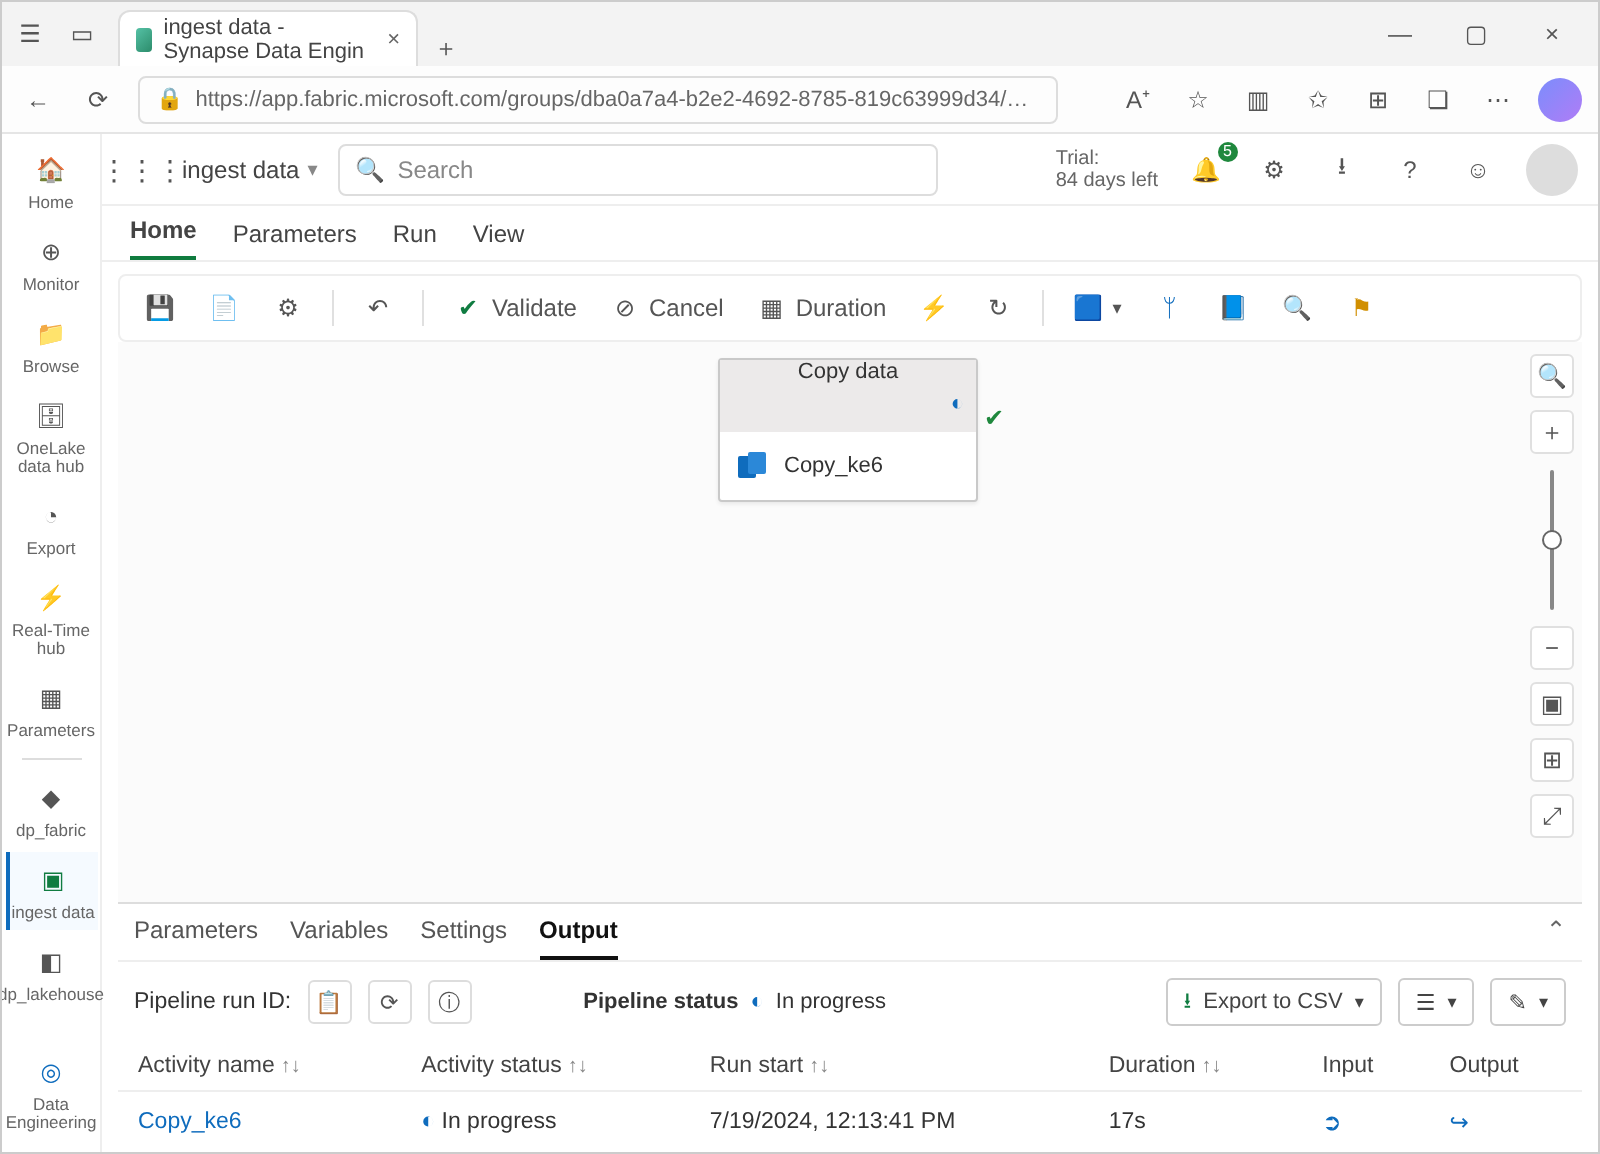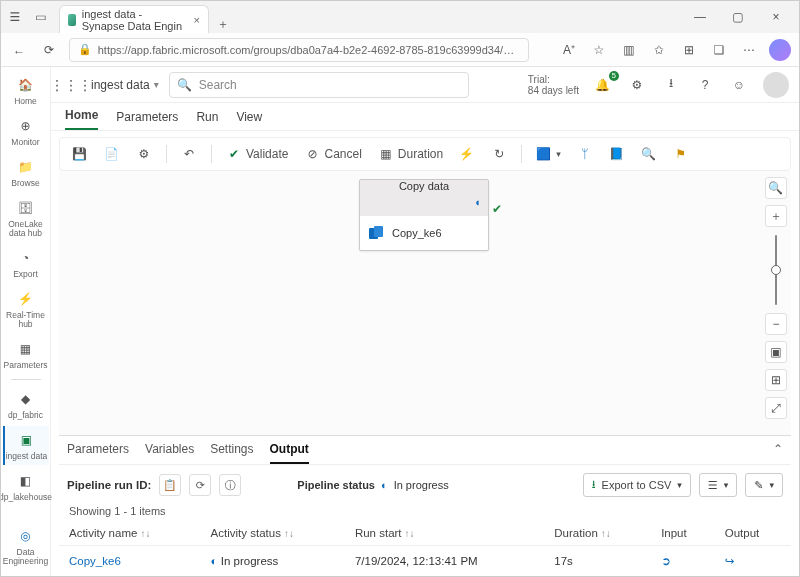--- a/index.html
+++ b/index.html
@@ -131,21 +131,21 @@
   .ctl { width:22px; height:22px; border:1px solid #e0e0e0; border-radius:3px; background:#fff; display:flex; align-items:center; justify-content:center; color:#555; font-size:12px; cursor:pointer;}
   .zoom-rail { width:2px; height:70px; background:#888; border-radius:1px; position:relative; margin:2px 0;}
   .zoom-handle { width:10px;height:10px; border-radius:50%; background:#fff; border:1px solid #666; position:absolute; left:-4px; top:30px;}
   
   .bottom-panel { border-top:1px solid #ddd; margin:0 8px; background:#fff; }
   .bp-tabs { display:flex; gap:16px; padding:6px 8px 0 8px; font-size:12px; border-bottom:1px solid #eee;}
   .bp-tab { padding-bottom:6px; color:#555; cursor:pointer;}
   .bp-tab.active { color:#111; border-bottom:2px solid #111; font-weight:600;}
   .bp-tabs .collapse { margin-left:auto; color:#666; cursor:pointer;}
   .bp-row { display:flex; align-items:center; padding:8px 8px; gap:8px; font-size:11px; flex-wrap:nowrap;}
-  .bp-row .runid-lbl { font-weight:700; font-size:11.5px;text-align:right;}
+  .bp-row .runid-lbl { font-weight:400; font-size:11.5px;text-align:right;}
   .bp-row .runid-val { color:#444; }
   .mini-btn { width:22px;height:22px; border:1px solid #ddd; border-radius:3px; display:flex; align-items:center; justify-content:center; color:#555; cursor:pointer;}
   .pill { display:flex; align-items:center; gap:6px;}
   .spin-s { color:#0f6cbd; display:inline-flex; animation:spin 1.2s linear infinite;}
   .bp-actions { margin-left:auto; display:flex; gap:8px; align-items:center;}
   .btn-outline { height:24px; border:1px solid #ccc; border-radius:3px; background:#fff; display:flex; align-items:center; padding:0 8px; gap:6px; font-size:11px; color:#444; cursor:pointer;}
   .showing { padding:0 10px 4px 10px; font-size:11px; color:#555;}
   table.runtable { width:100%; border-collapse:collapse; font-size:11.5px;}
   table.runtable th { text-align:left; font-weight:400; color:#444; padding:6px 10px; border-bottom:1px solid #eee;}
   table.runtable td { padding:8px 10px; color:#333;}
@@ -390,21 +390,20 @@
           <div class="btn-outline">
             <span style="color:#107c41;">⭳</span>
             <span>Export to CSV</span>
             <span style="font-size:9px;">▾</span>
           </div>
           <div class="btn-outline">☰ <span style="font-size:9px;">▾</span></div>
           <div class="btn-outline">✎ <span style="font-size:9px;">▾</span></div>
         </div>
       </div>
 
-      <div class="showing">Showing 1 - 1 items</div>
 
       <table class="runtable">
         <thead>
           <tr>
             <th><span>Activity name</span><span class="sorter">↑↓</span></th>
             <th><span>Activity status</span><span class="sorter">↑↓</span></th>
             <th><span>Run start</span><span class="sorter">↑↓</span></th>
             <th><span>Duration</span><span class="sorter">↑↓</span></th>
             <th><span>Input</span></th>
             <th><span>Output</span></th>

